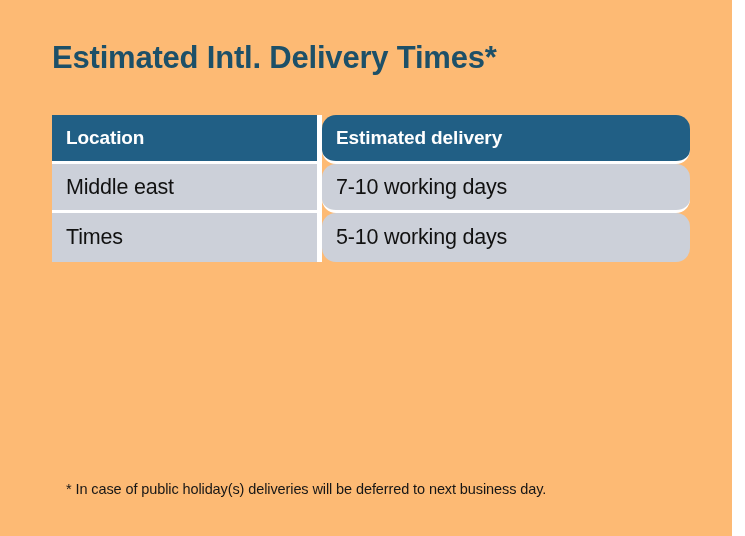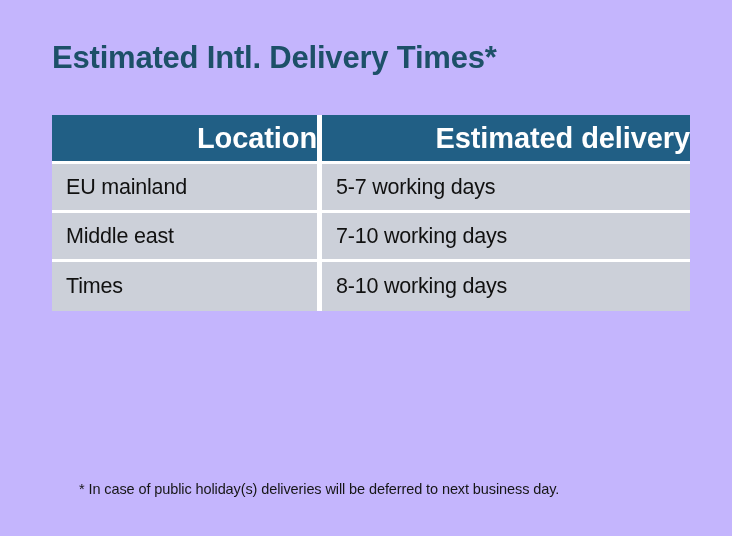--- a/index.html
+++ b/index.html
@@ -12,21 +12,21 @@
     background: #ffffff;
     font-family: "Liberation Sans", sans-serif;
     -webkit-font-smoothing: antialiased;
     overflow: hidden;
   }
 
   .page {
     position: relative;
     width: 732px;
     height: 536px;
-    background: #c4b5fd;
+    background: #fdba74;
   }
 
   
   .page-title {
     position: absolute;
     left: 52px;
     top: 38px;
     font-size: 31px;
     font-weight: 700;
     letter-spacing: -0.2px;
@@ -57,48 +57,48 @@
     text-align: left;
     font-weight: 400;
     border-right: 5px solid #ffffff;
     border-bottom: 3px solid #ffffff;
     box-sizing: border-box;
   }
 
   .delivery-table th:last-child,
   .delivery-table td:last-child {
     border-right: 0;
+    border-radius: 14px;
   }
 
   .delivery-table thead th {
     background: #215f85;
     color: #ffffff;
     font-weight: 700;
-    font-size: 29px;
+    font-size: 19px;
     letter-spacing: -0.1px;
     white-space: nowrap;
-    text-align: right;
   }
 
   .delivery-table tbody td {
     color: #111111;
     font-size: 21.5px;
     letter-spacing: -0.2px;
     white-space: nowrap;
   }
 
   .delivery-table tbody tr.row-odd td { background: #ccd0d9; }
   .delivery-table tbody tr.row-even td { background: #e7eaee; }
 
   .delivery-table tbody tr:last-child td { border-bottom: 0; }
 
   
   .footnote {
     position: absolute;
-    left: 79px;
+    left: 66px;
     top: 481px;
     font-size: 14.5px;
     color: #161616;
     letter-spacing: -0.1px;
     white-space: nowrap;
   }
 </style>
 </head>
 <body>
 
@@ -112,29 +112,25 @@
       <col class="col-delivery">
     </colgroup>
     <thead>
       <tr>
         <th>Location</th>
         <th>Estimated delivery</th>
       </tr>
     </thead>
     <tbody>
       <tr class="row-odd">
-        <td>EU mainland</td>
-        <td>5-7 working days</td>
-      </tr>
-      <tr class="row-odd">
         <td>Middle east</td>
         <td>7-10 working days</td>
       </tr>
       <tr class="row-odd">
         <td>Times</td>
-        <td>8-10 working days</td>
+        <td>5-10 working days</td>
       </tr>
     </tbody>
   </table>
 
   <div class="footnote">* In case of public holiday(s) deliveries will be deferred to next business day.</div>
 
 </div>
 
 </body></html>

